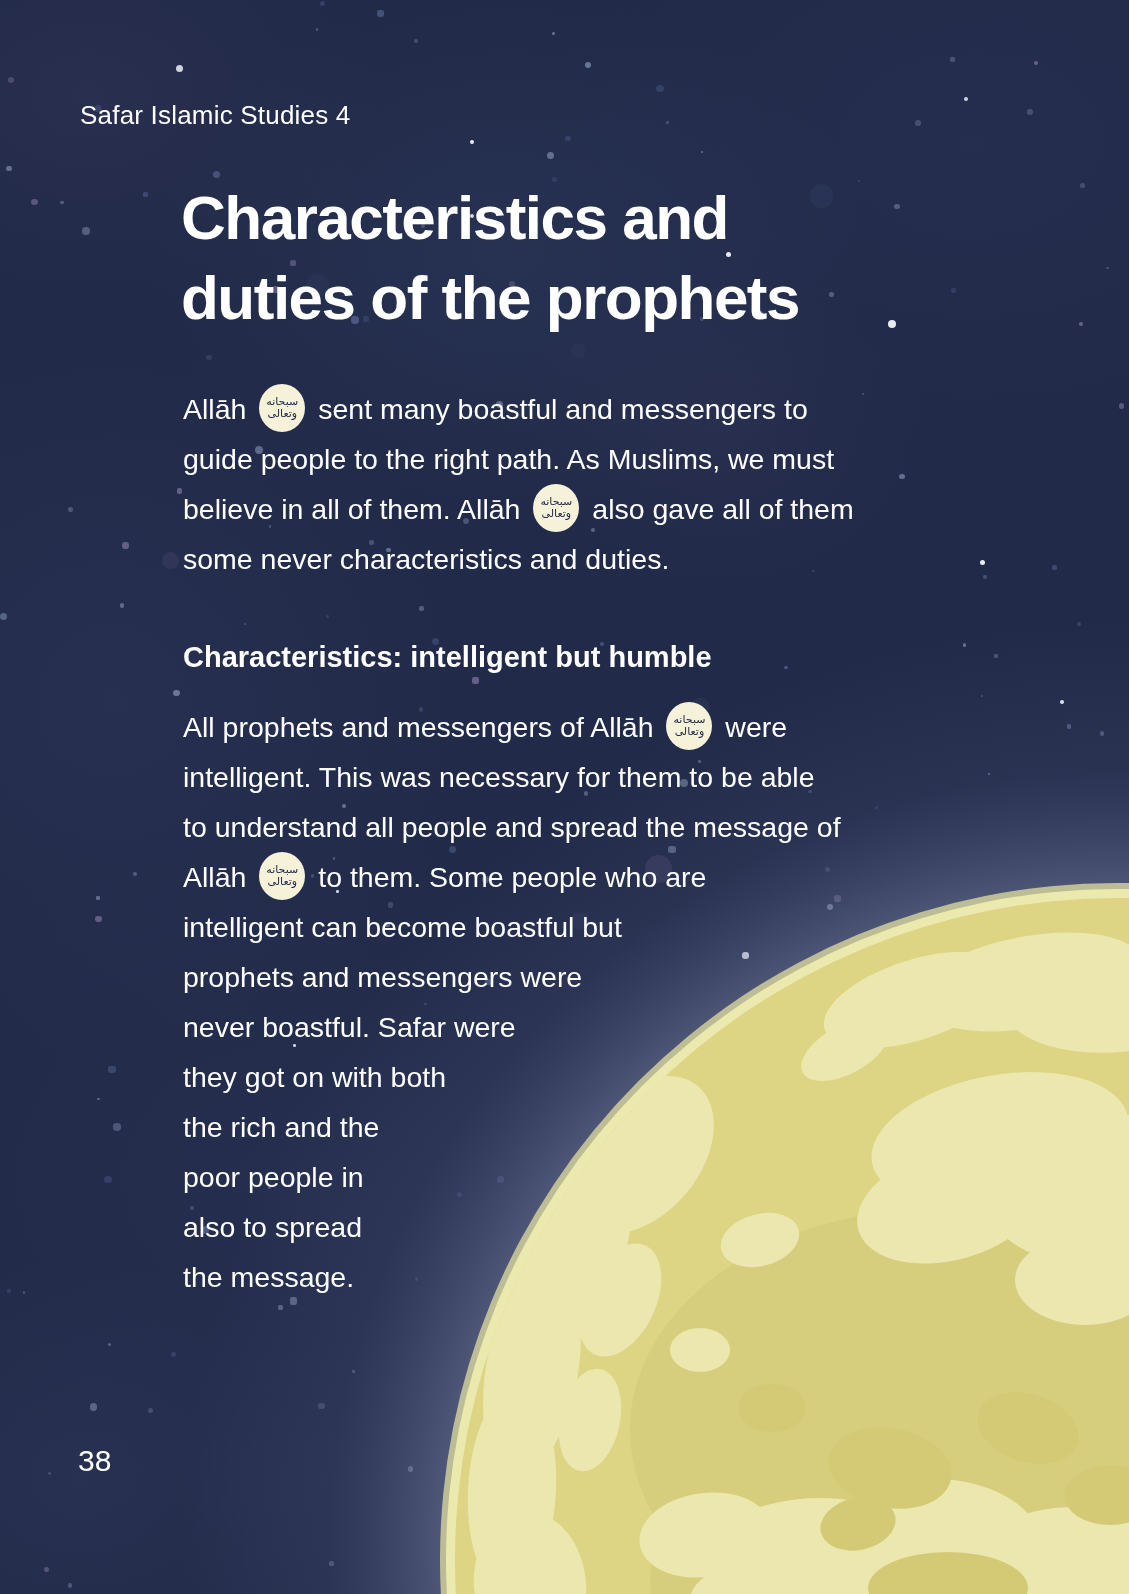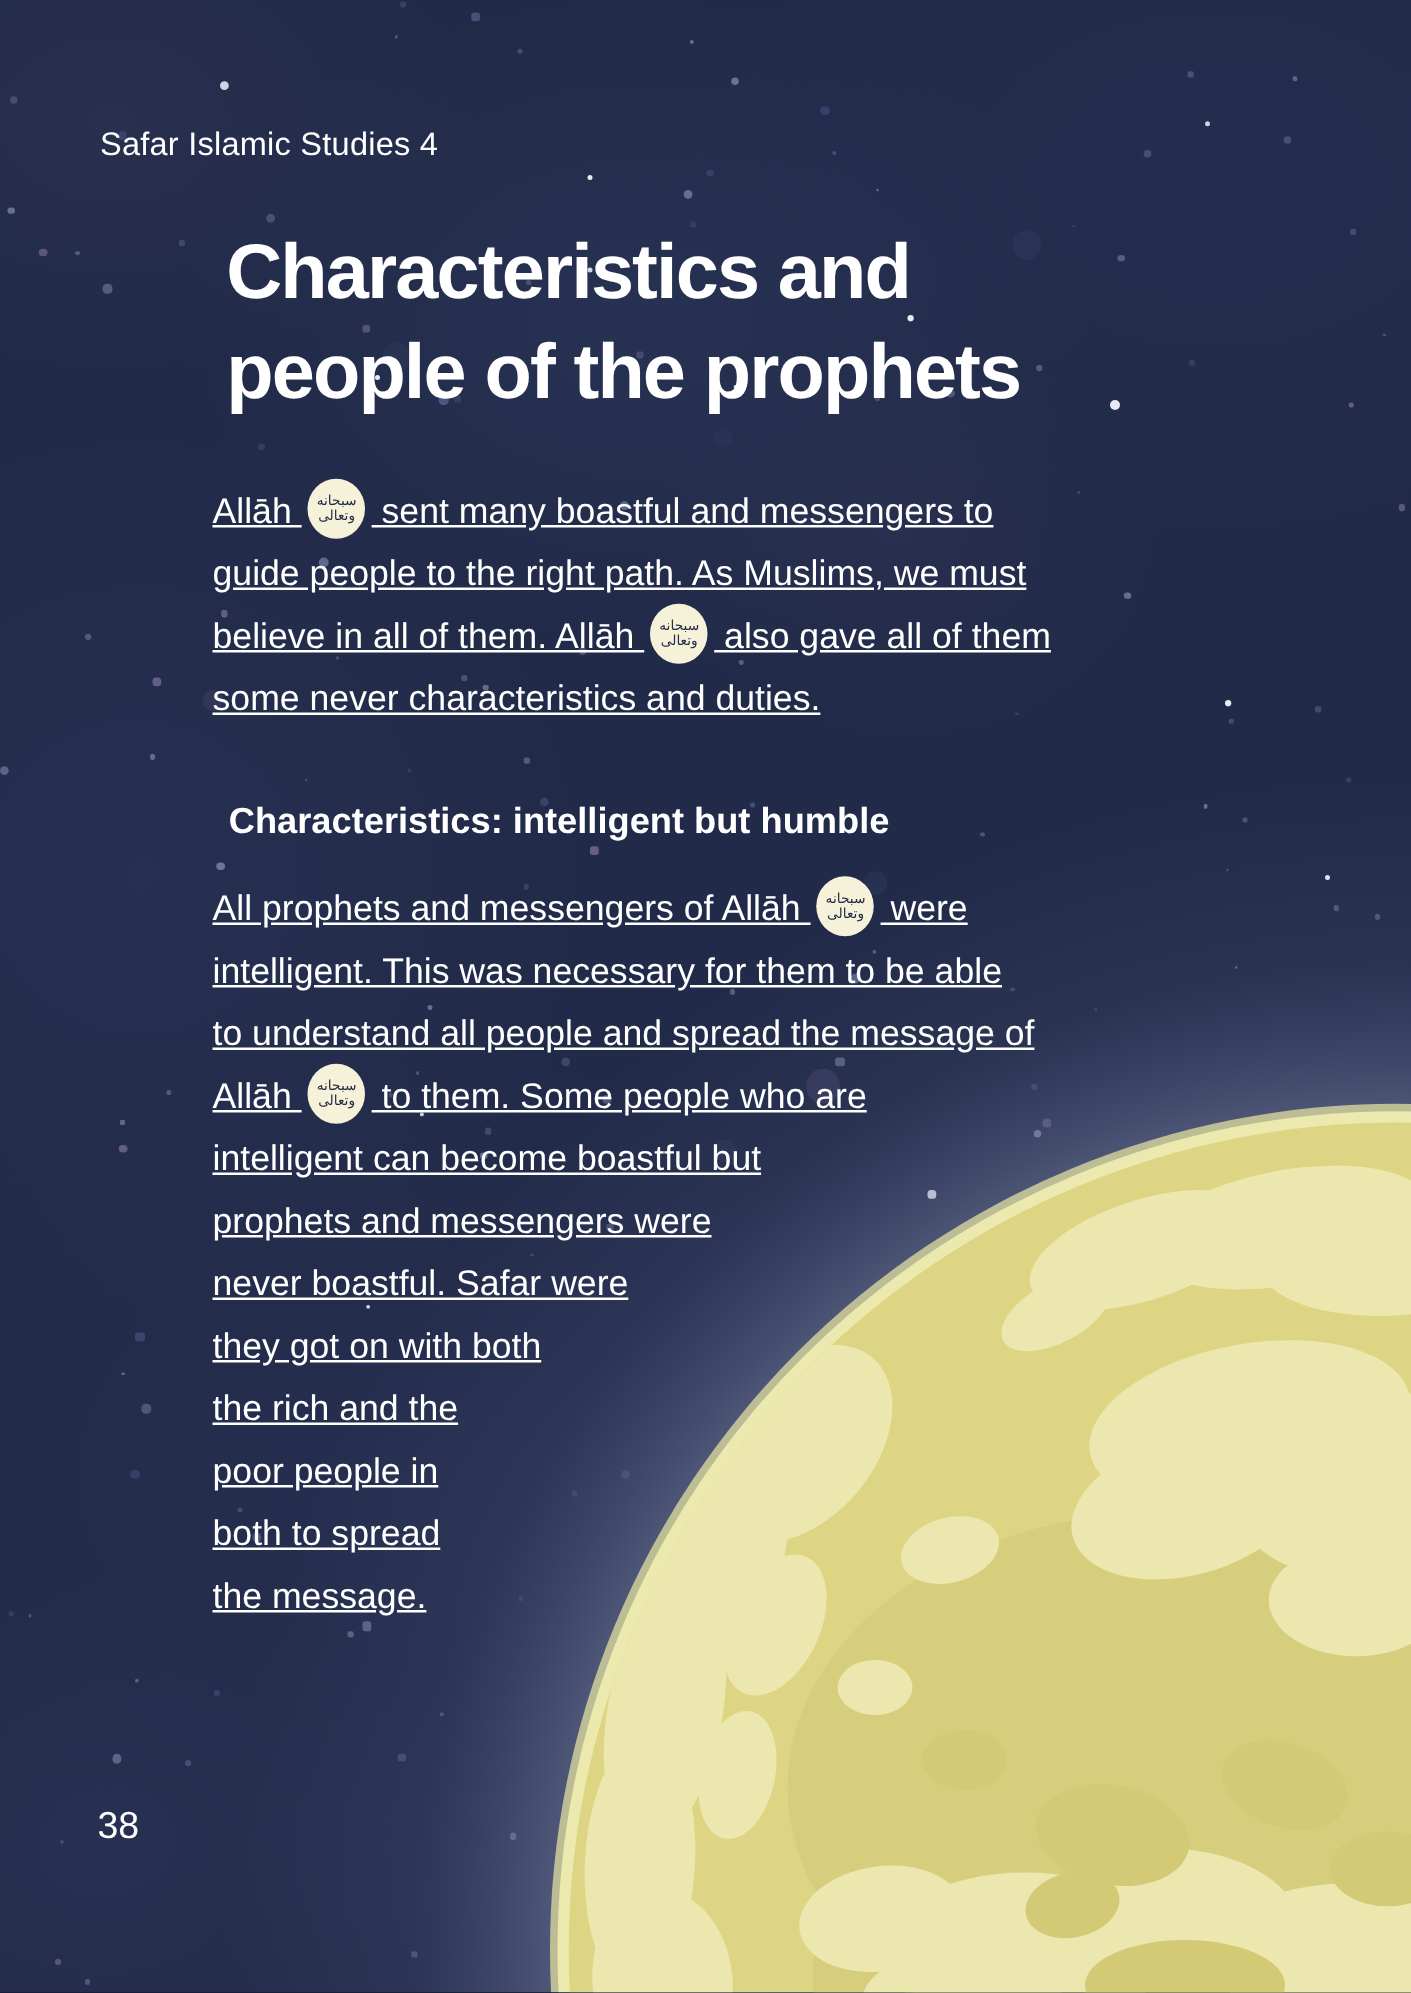--- a/index.html
+++ b/index.html
@@ -19,21 +19,21 @@
   }
   .stars{position:absolute;inset:0;z-index:1;}
   .star{position:absolute;}
   .moon-svg{position:absolute;inset:0;z-index:2;display:block;}
   .content{position:absolute;inset:0;z-index:3;}
 
   .header{position:absolute;left:80px;top:100px;font-size:26px;letter-spacing:0.2px;}
   .title{position:absolute;left:181px;top:178px;font-size:62px;font-weight:700;
          line-height:80px;letter-spacing:-1.5px;}
   .subheading{position:absolute;left:183px;top:641px;font-size:29px;font-weight:700;}
-  .para{position:absolute;left:170px;font-size:28.5px;line-height:50px;text-decoration:underline;}
+  .para{position:absolute;left:183px;font-size:28.5px;line-height:50px;}
   .para-intro{top:384px;}
   .para-body{top:702px;}
   .text-line{white-space:nowrap;height:50px;}
   .pagenum{position:absolute;left:78px;top:1444px;font-size:30px;}
 
   .honorific{
     display:inline-flex;flex-direction:column;align-items:center;justify-content:center;
     width:46px;height:48px;border-radius:50%;
     background:var(--hon-bg,#f6f2da);color:var(--hon-text,#232b4a);
     vertical-align:middle;margin:0 5px;transform:translateY(-3px);
@@ -255,21 +255,21 @@
         <ellipse cx="1110" cy="1495" rx="46" ry="30"></ellipse>
       </g>
     </g>
   </svg>
 
   <div class="content">
     <div class="header">Safar Islamic Studies 4</div>
 
     <div class="title">
       <div>Characteristics and</div>
-      <div>people of the prophets</div>
+      <div>duties of the prophets</div>
     </div>
 
     <div class="para para-intro">
         <div class="text-line"><span>Allāh </span><span class="honorific">
             <span class="h-line">سبحانه</span>
             <span class="h-line">وتعالى</span>
           </span><span> sent many boastful and messengers to</span></div>
         <div class="text-line"><span>guide people to the right path. As Muslims, we must</span></div>
         <div class="text-line"><span>believe in all of them. Allāh </span><span class="honorific">
             <span class="h-line">سبحانه</span>
@@ -290,19 +290,19 @@
         <div class="text-line"><span>Allāh </span><span class="honorific">
             <span class="h-line">سبحانه</span>
             <span class="h-line">وتعالى</span>
           </span><span> to them. Some people who are</span></div>
         <div class="text-line"><span>intelligent can become boastful but</span></div>
         <div class="text-line"><span>prophets and messengers were</span></div>
         <div class="text-line"><span>never boastful. Safar were</span></div>
         <div class="text-line"><span>they got on with both</span></div>
         <div class="text-line"><span>the rich and the</span></div>
         <div class="text-line"><span>poor people in</span></div>
-        <div class="text-line"><span>both to spread</span></div>
+        <div class="text-line"><span>also to spread</span></div>
         <div class="text-line"><span>the message.</span></div>
       </div>
 
     <div class="pagenum">38</div>
   </div>
 </div>
 
 </body></html>

